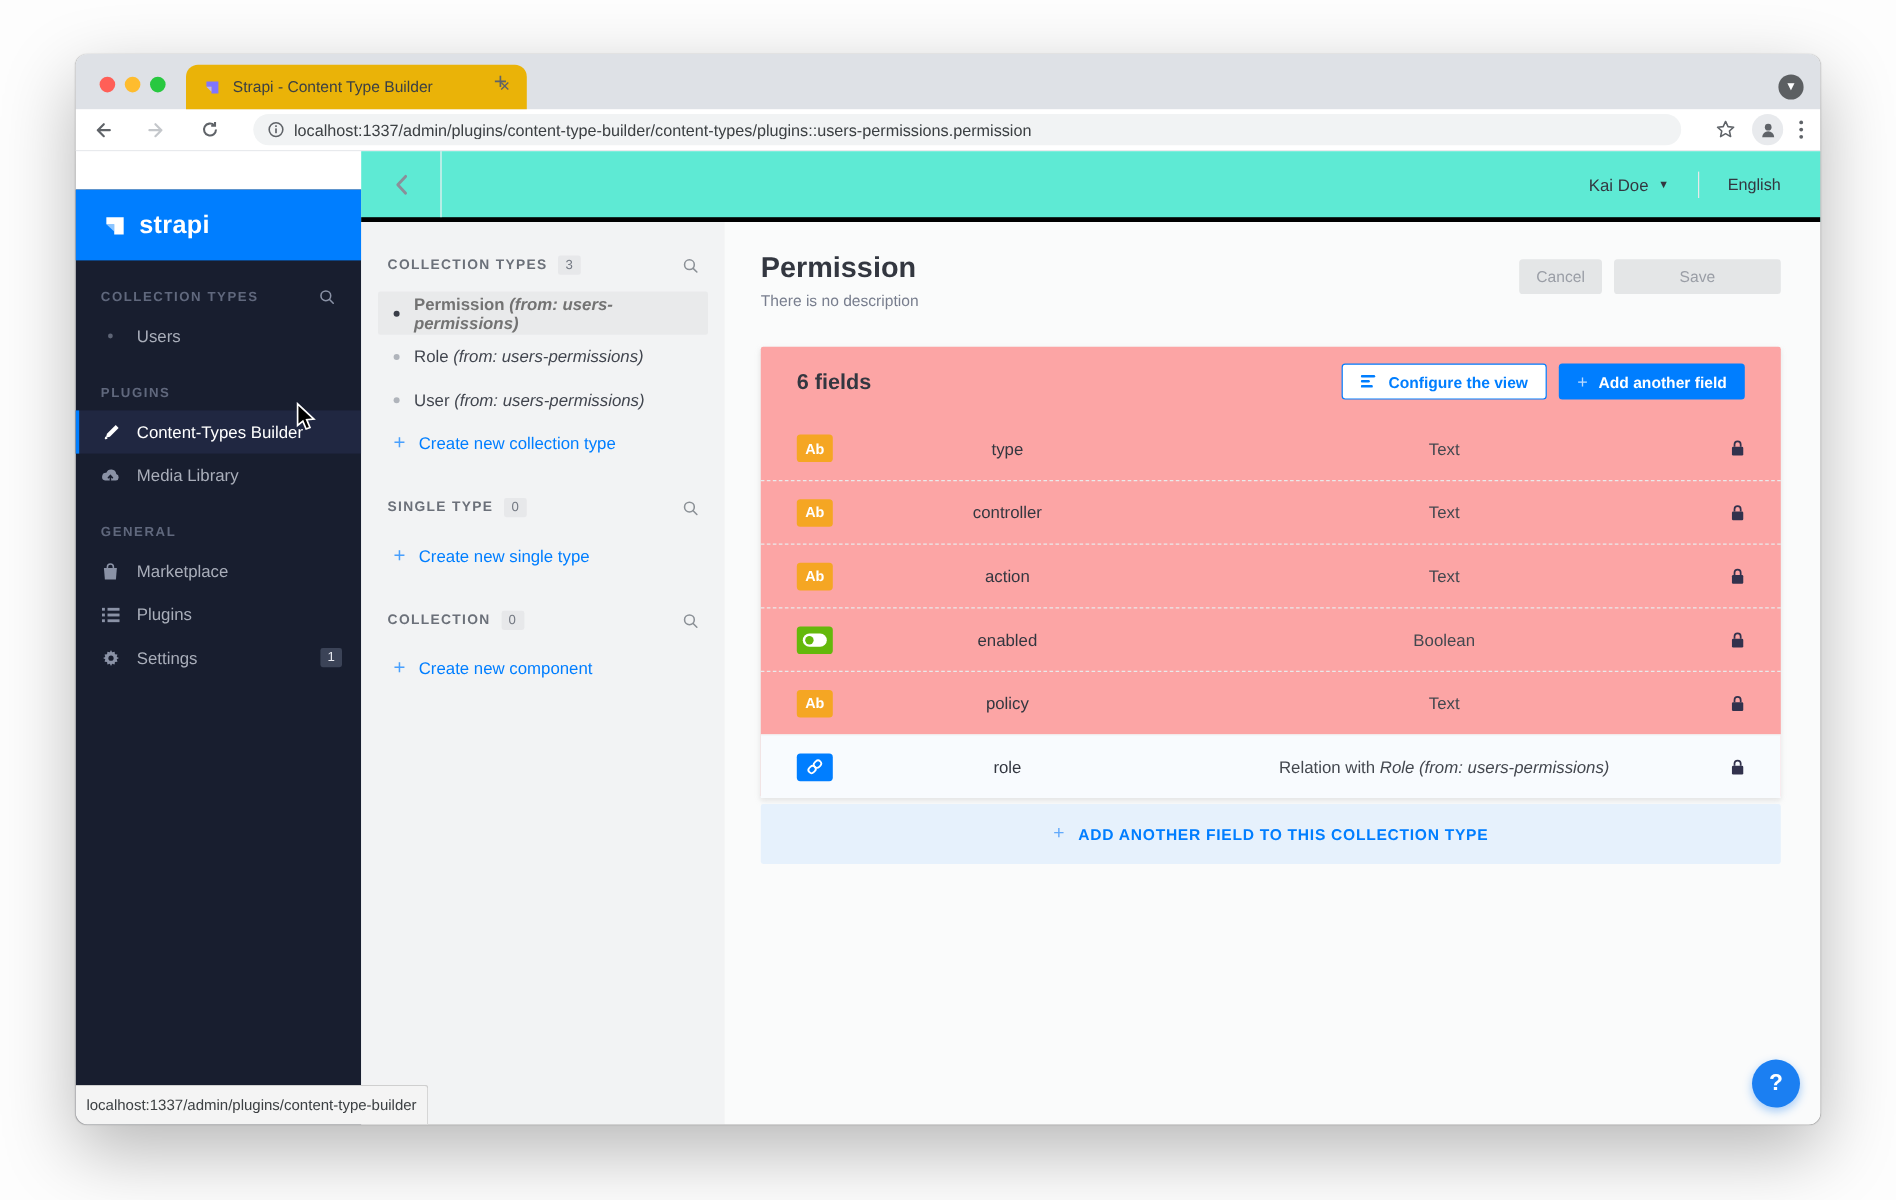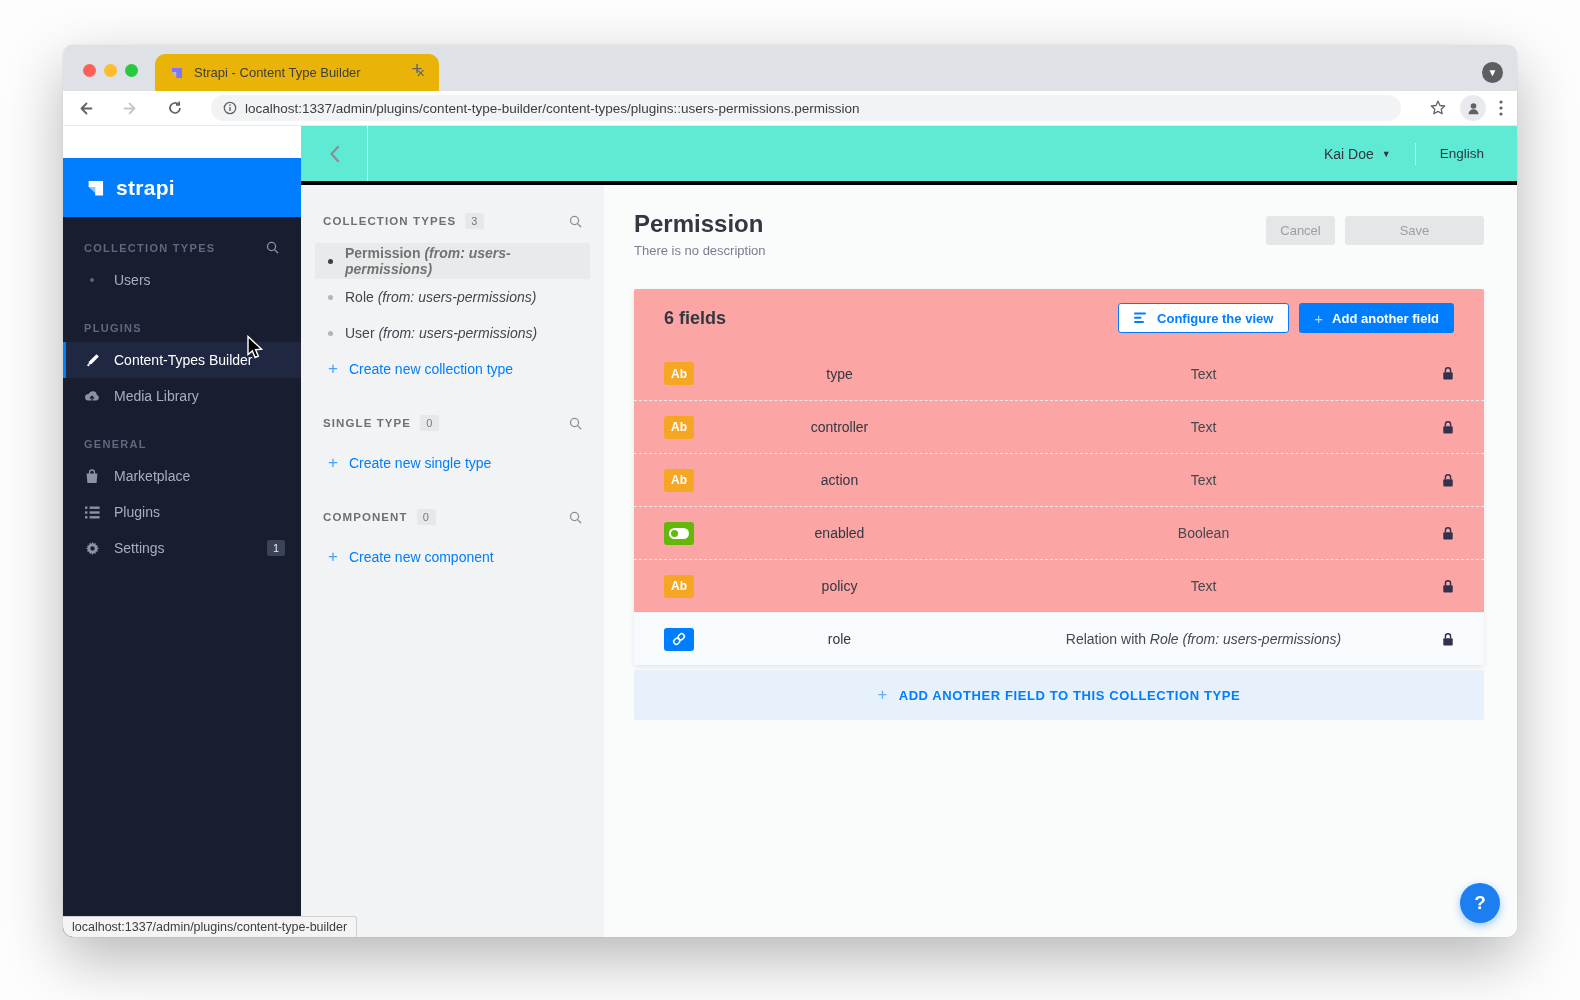--- a/index.html
+++ b/index.html
@@ -130,21 +130,21 @@
     align-items:center; justify-content:center; gap:11px; color:#007eff; font-size:13px;
     font-weight:bold; letter-spacing:.6px; }
   .banner .plus { font-weight:normal; font-size:16px; color:#62aafb; }
 
   .help-fab { position:absolute; right:17px; bottom:14px; width:40px; height:40px; border-radius:50%;
     background:#1b7ff2; color:#fff; font-size:19px; font-weight:bold; display:flex;
     align-items:center; justify-content:center; box-shadow:0 3px 8px rgba(27,127,242,.4); }
 
   .statusbar { position:absolute; left:0; bottom:0; height:21px; background:#f4f4f4;
     border:1px solid #cfcfcf; border-left:none; border-bottom:none; border-top-right-radius:3px;
-    display:flex; align-items:center; padding:4px 9px; font-size:12.5px; color:#3c4043; z-index:40; }
+    display:flex; align-items:center; padding:16px 9px; font-size:12.5px; color:#3c4043; z-index:40; }
 
   .cursor { position:absolute; left:246px; top:335px; z-index:60; pointer-events:none; }
 
   .icon { display:inline-flex; }
   .icon svg { display:block; }
 </style>
 </head>
 <body>
 
 <div class="page">
@@ -359,21 +359,21 @@
                     <line x1="10.6" y1="10.6" x2="14.4" y2="14.4" stroke="currentColor" stroke-width="1.6" stroke-linecap="round"></line>
                   </svg>
                 </span>
               </div>
               <div class="sub-action">
                 <span class="plus">+</span>
                 <span>Create new single type</span>
               </div>
               <div class="group-gap"></div>
               <div class="group-label">
-                <span>COMPONENT</span>
+                <span>COLLECTION</span>
                 <span class="count-badge">0</span>
                 <span class="icon">
                   <svg width="13" height="13" viewBox="0 0 16 16">
                     <circle cx="6.8" cy="6.8" r="5" fill="none" stroke="currentColor" stroke-width="1.6"></circle>
                     <line x1="10.6" y1="10.6" x2="14.4" y2="14.4" stroke="currentColor" stroke-width="1.6" stroke-linecap="round"></line>
                   </svg>
                 </span>
               </div>
               <div class="sub-action">
                 <span class="plus">+</span>

